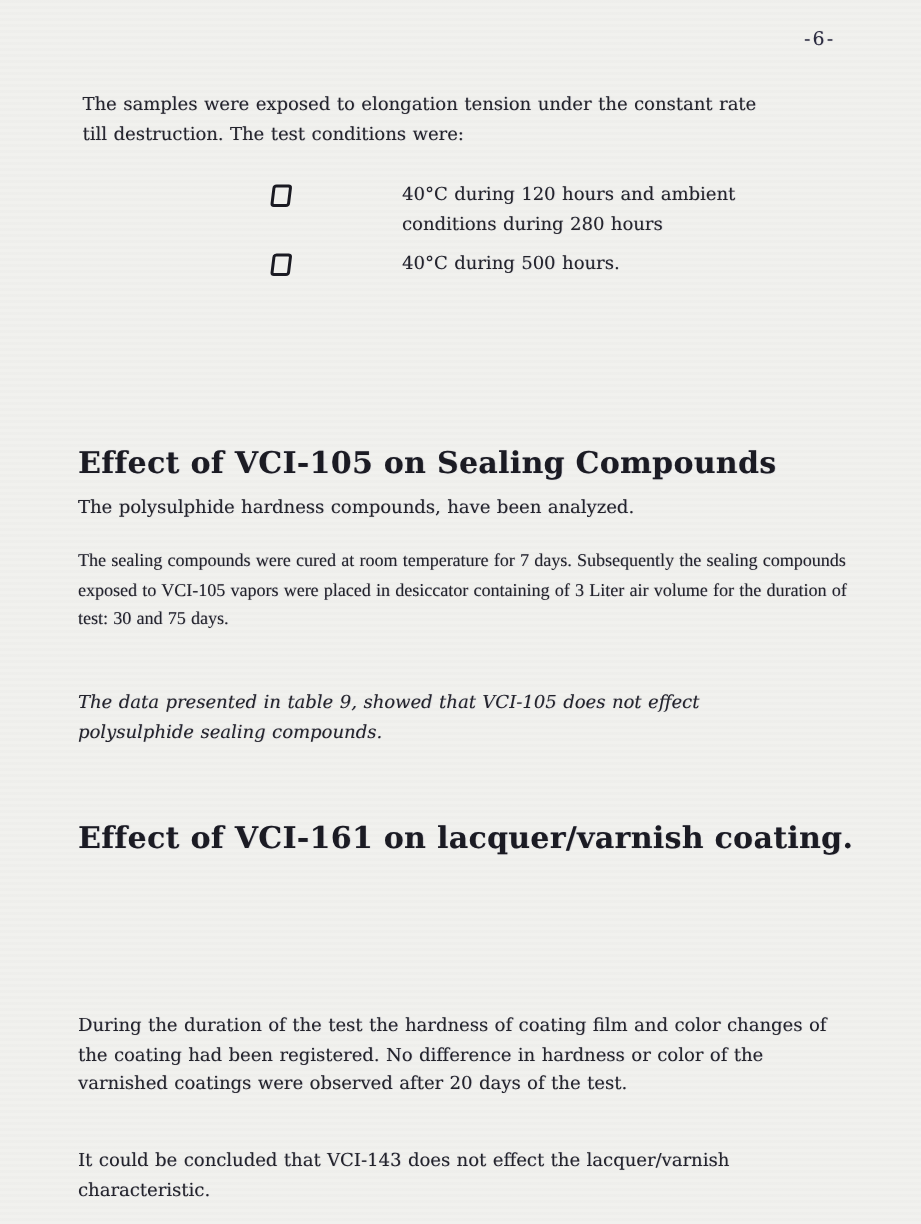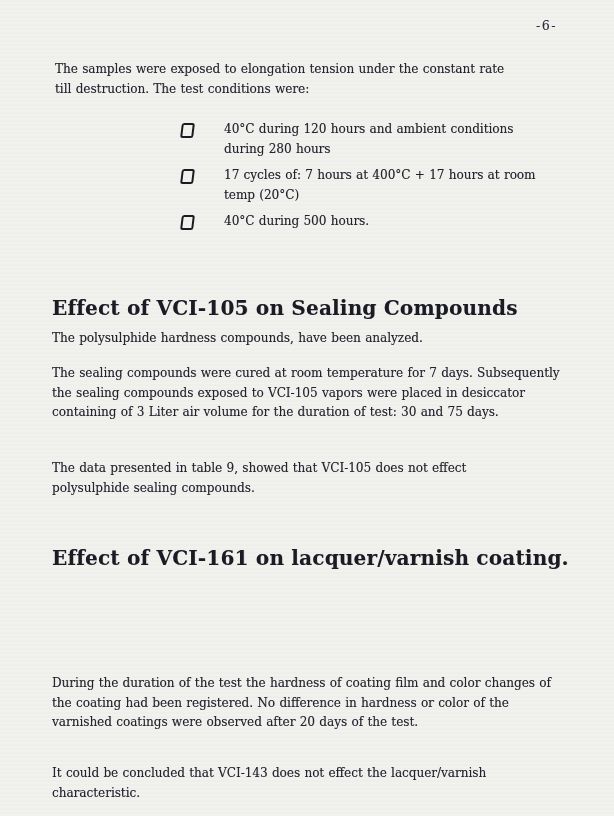--- a/index.html
+++ b/index.html
@@ -38,67 +38,62 @@
     font-size: 12.5px;
     letter-spacing: 1.5px;
     color: #2a2a3e;
   }
   #intro-paragraph   { top: 48px;  left: 55px; width: 468px; }
   #conditions-list   { top: 120px; left: 181px; width: 372px; }
   .list-item {
     display: flex;
     align-items: flex-start;
     margin-bottom: 7px;
+    gap: 44px;
   }
   .bullet-cell {
     width: 43px;
     flex: 0 0 43px;
     padding-top: 3px;
   }
   .bullet-box {
     display: block;
     width: 9px;
     height: 11px;
     border: 2.5px solid #1a1a22;
     border-radius: 2.5px;
     transform: skewX(-7deg);
     background: transparent;
   }
   .item-text { width: 322px; }
 
   #heading-sealing       { top: 282px; left: 52px; width: 520px; }
   #para-sealing-1        { top: 317px; left: 52px; width: 530px; }
-  #para-sealing-2        { top: 352px; left: 52px; width: 520px; }
-  #para-sealing-3        { top: 447px; left: 52px; width: 495px; }
+  #para-sealing-2        { top: 352px; left: 52px; width: 520px; font-family: Liberation Serif, serif; }
+  #para-sealing-3        { top: 447px; left: 52px; width: 495px; font-style: italic; }
   #heading-lacquer       { top: 532px; left: 52px; width: 520px; }
   #para-lacquer-1        { top: 572px; left: 52px; width: 510px; }
   #para-lacquer-2        { top: 662px; left: 52px; width: 520px; }
   #para-lacquer-3        { top: 752px; left: 52px; width: 445px; }
 </style>
 </head>
 <body>
 
 <div class="page">
 
   <div class="abs" id="page-number">-6-</div>
 
   <p class="abs body-text" id="intro-paragraph">The samples were exposed to elongation tension under the constant rate till destruction.  The test conditions were:</p>
 
   <div class="abs" id="conditions-list">
     <div class="list-item">
       <span class="bullet-cell">
         <span class="bullet-box"></span>
       </span>
       <span class="item-text body-text">40°C during 120 hours and ambient conditions during 280 hours</span>
-    </div>
-    <div class="list-item">
-      <span class="bullet-cell">
-        <span class="bullet-box"></span>
-      </span>
-      <span class="item-text body-text">17 cycles of: 7 hours at 400°C + 17 hours at room temp (20°C)</span>
     </div>
     <div class="list-item">
       <span class="bullet-cell">
         <span class="bullet-box"></span>
       </span>
       <span class="item-text body-text">40°C during 500 hours.</span>
     </div>
   </div>
 
   <h2 class="abs heading" id="heading-sealing">Effect of VCI-105 on Sealing Compounds</h2>

